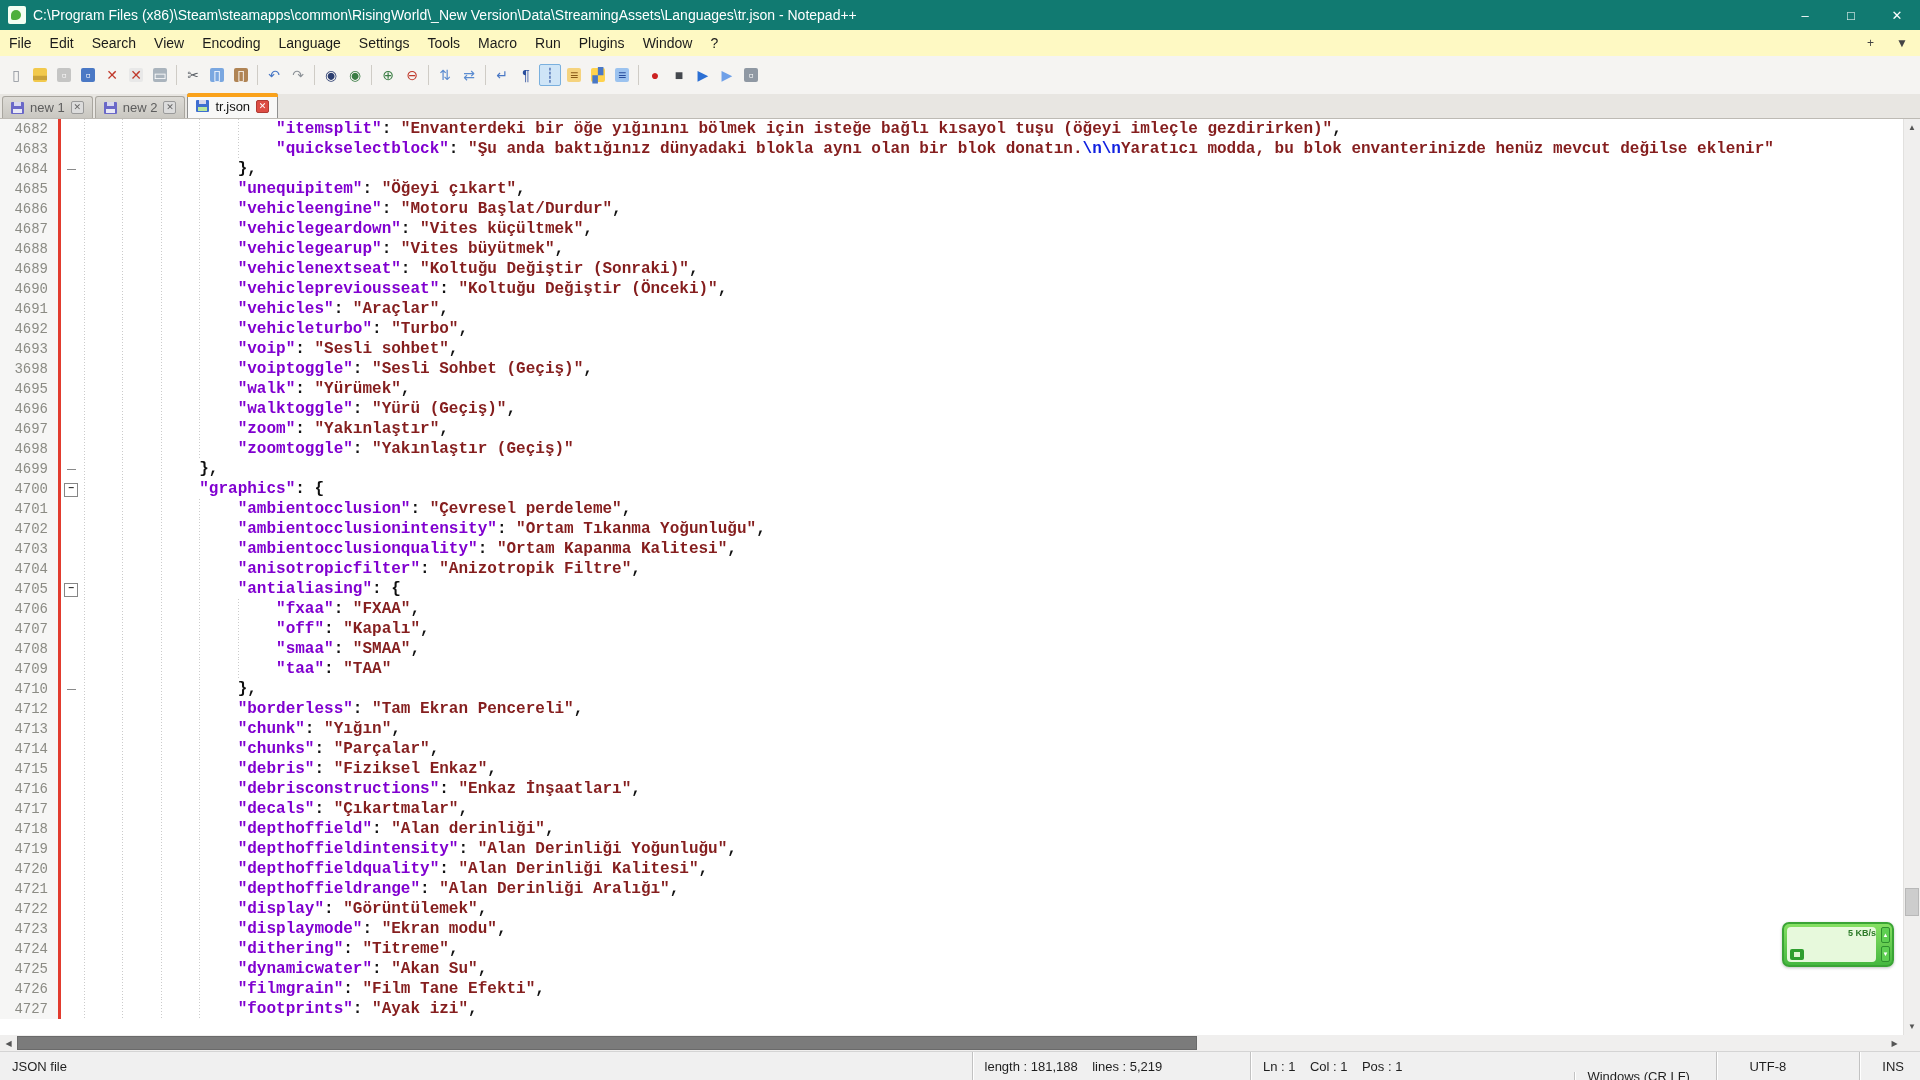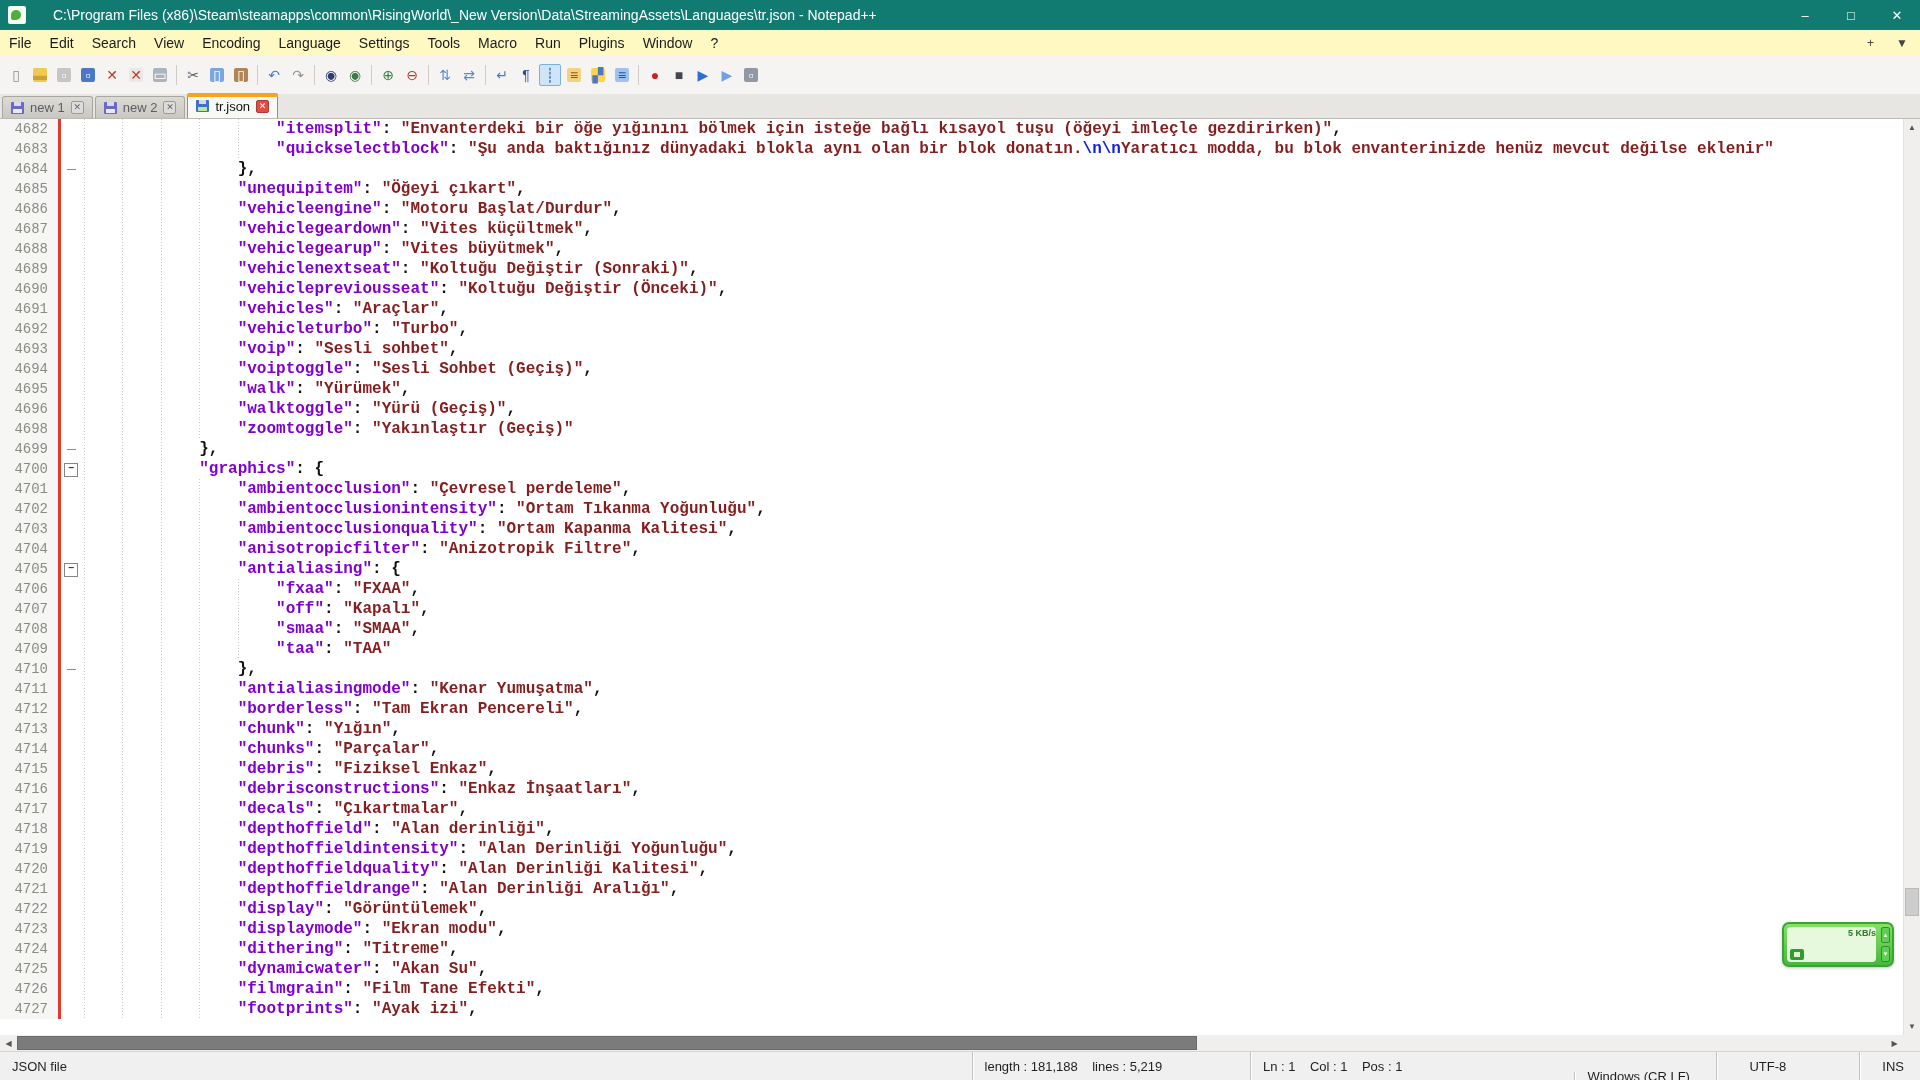--- a/index.html
+++ b/index.html
@@ -5,21 +5,21 @@
   * { margin:0; padding:0; box-sizing:border-box; }
   html,body { width:1920px; height:1080px; overflow:hidden; background:#fff;
               font-family:"Liberation Sans", sans-serif; }
   .app { width:1920px; height:1080px; display:flex; flex-direction:column; position:relative; background:#fff; }
 
   
   .titlebar { height:30px; background:#117a71; display:flex; align-items:center; color:#fff; flex:0 0 auto; }
   .app-icon { width:18px; height:18px; margin:0 7px 0 8px; background:#f4fff2; border-radius:2px; position:relative; flex:0 0 auto; }
   .app-icon::after { content:""; position:absolute; left:3px; top:4px; width:10px; height:10px;
                      background:#4eaf3c; border-radius:50% 50% 50% 2px; }
-  .title { font-size:14px; white-space:nowrap; overflow:hidden; flex:1 1 auto;margin-left:20px; }
+  .title { font-size:14px; white-space:nowrap; overflow:hidden; flex:1 1 auto; }
   .caption { display:flex; height:100%; flex:0 0 auto; }
   .cap { width:46px; height:100%; display:flex; align-items:center; justify-content:center;
          font-size:13px; color:#fff; cursor:default; }
 
   
   .menubar { height:26px; background:#fef9c3; display:flex; align-items:center; font-size:14px; color:#1b1b1b;
              flex:0 0 auto; position:relative; }
   .menu-item { padding:3px 9px; white-space:nowrap; }
   .menu-right { position:absolute; right:8px; top:0; height:100%; display:flex; align-items:center; gap:14px;
                 color:#444; font-size:12px; }
@@ -350,36 +350,42 @@
     <span class="fold"></span>
     <span class="code"><span class="ind"></span><span class="ind"></span><span class="ind"></span><span class="ind"></span><span class="tk-k">"vehicleturbo"</span><span class="tk-p">: </span><span class="tk-s">"Turbo"</span><span class="tk-p">,</span></span>
   </div>
           <div class="line">
     <span class="ln">4693</span>
     <span class="chg"></span>
     <span class="fold"></span>
     <span class="code"><span class="ind"></span><span class="ind"></span><span class="ind"></span><span class="ind"></span><span class="tk-k">"voip"</span><span class="tk-p">: </span><span class="tk-s">"Sesli sohbet"</span><span class="tk-p">,</span></span>
   </div>
           <div class="line">
-    <span class="ln">4694</span>
+    <span class="ln">3698</span>
     <span class="chg"></span>
     <span class="fold"></span>
     <span class="code"><span class="ind"></span><span class="ind"></span><span class="ind"></span><span class="ind"></span><span class="tk-k">"voiptoggle"</span><span class="tk-p">: </span><span class="tk-s">"Sesli Sohbet (Geçiş)"</span><span class="tk-p">,</span></span>
   </div>
           <div class="line">
     <span class="ln">4695</span>
     <span class="chg"></span>
     <span class="fold"></span>
     <span class="code"><span class="ind"></span><span class="ind"></span><span class="ind"></span><span class="ind"></span><span class="tk-k">"walk"</span><span class="tk-p">: </span><span class="tk-s">"Yürümek"</span><span class="tk-p">,</span></span>
   </div>
           <div class="line">
     <span class="ln">4696</span>
     <span class="chg"></span>
     <span class="fold"></span>
     <span class="code"><span class="ind"></span><span class="ind"></span><span class="ind"></span><span class="ind"></span><span class="tk-k">"walktoggle"</span><span class="tk-p">: </span><span class="tk-s">"Yürü (Geçiş)"</span><span class="tk-p">,</span></span>
+  </div>
+          <div class="line">
+    <span class="ln">4697</span>
+    <span class="chg"></span>
+    <span class="fold"></span>
+    <span class="code"><span class="ind"></span><span class="ind"></span><span class="ind"></span><span class="ind"></span><span class="tk-k">"zoom"</span><span class="tk-p">: </span><span class="tk-s">"Yakınlaştır"</span><span class="tk-p">,</span></span>
   </div>
           <div class="line">
     <span class="ln">4698</span>
     <span class="chg"></span>
     <span class="fold"></span>
     <span class="code"><span class="ind"></span><span class="ind"></span><span class="ind"></span><span class="ind"></span><span class="tk-k">"zoomtoggle"</span><span class="tk-p">: </span><span class="tk-s">"Yakınlaştır (Geçiş)"</span></span>
   </div>
           <div class="line">
     <span class="ln">4699</span>
     <span class="chg"></span>
@@ -444,26 +450,20 @@
     <span class="ln">4709</span>
     <span class="chg"></span>
     <span class="fold"></span>
     <span class="code"><span class="ind"></span><span class="ind"></span><span class="ind"></span><span class="ind"></span><span class="ind"></span><span class="tk-k">"taa"</span><span class="tk-p">: </span><span class="tk-s">"TAA"</span></span>
   </div>
           <div class="line">
     <span class="ln">4710</span>
     <span class="chg"></span>
     <span class="fold tail"></span>
     <span class="code"><span class="ind"></span><span class="ind"></span><span class="ind"></span><span class="ind"></span><span class="tk-p">},</span></span>
-  </div>
-          <div class="line">
-    <span class="ln">4711</span>
-    <span class="chg"></span>
-    <span class="fold"></span>
-    <span class="code"><span class="ind"></span><span class="ind"></span><span class="ind"></span><span class="ind"></span><span class="tk-k">"antialiasingmode"</span><span class="tk-p">: </span><span class="tk-s">"Kenar Yumuşatma"</span><span class="tk-p">,</span></span>
   </div>
           <div class="line">
     <span class="ln">4712</span>
     <span class="chg"></span>
     <span class="fold"></span>
     <span class="code"><span class="ind"></span><span class="ind"></span><span class="ind"></span><span class="ind"></span><span class="tk-k">"borderless"</span><span class="tk-p">: </span><span class="tk-s">"Tam Ekran Pencereli"</span><span class="tk-p">,</span></span>
   </div>
           <div class="line">
     <span class="ln">4713</span>
     <span class="chg"></span>

